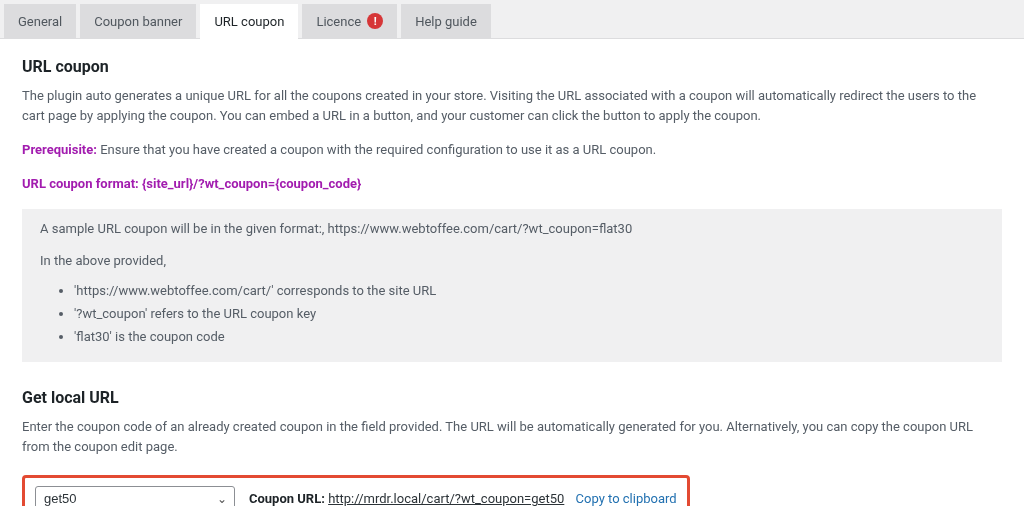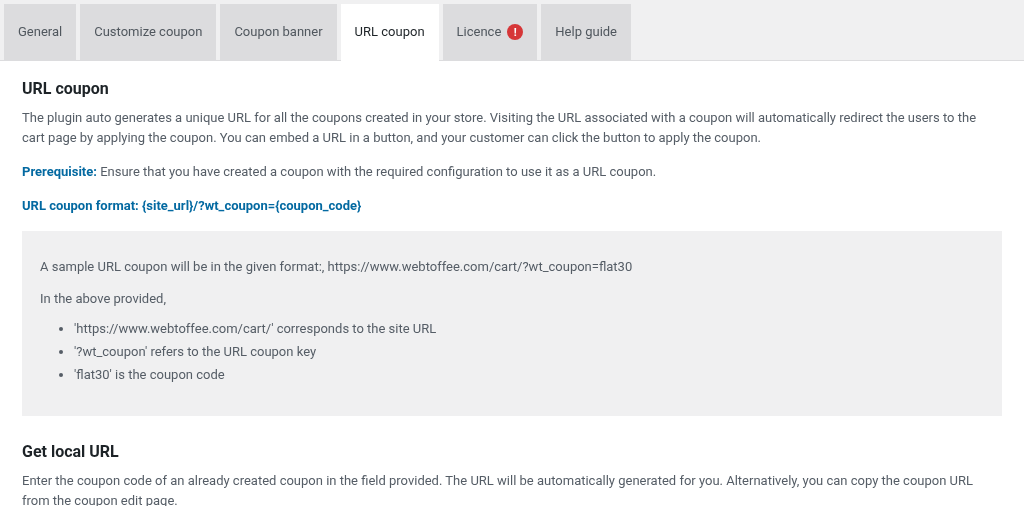--- a/index.html
+++ b/index.html
@@ -13,27 +13,28 @@
     width: 1024px;
   }
   .tabs {
     display: flex;
     background: #f0f0f1;
     padding: 4px 4px 0 4px;
     border-bottom: 1px solid #dcdcde;
     gap: 4px;
   }
   .tab {
-    padding: 20px 14px;
+    padding: 9px 14px;
     background: #dcdcde;
     color: #50575e;
     font-size: 13px;
     cursor: pointer;
     white-space: nowrap;
     display: flex;
+    align-items: center;
     gap: 6px;
   }
   .tab.active {
     background: #fff;
     border-bottom: 1px solid #fff;
     margin-bottom: -1px;
     color: #1d2327;
   }
   .badge {
     display: inline-flex;
@@ -56,25 +57,25 @@
     font-size: 16px;
     font-weight: 700;
     margin: 0 0 10px 0;
     color: #1d2327;
   }
   p {
     margin: 0 0 14px 0;
     line-height: 1.55;
     color: #555d66;
   }
-  .strong { font-weight: 700; color: #0369a1; }
+  .strong { font-weight: 700; color: #a21caf; }
   .sample-box {
     background: #f0f0f1;
     border: 0;
-    padding: 26px 18px;
+    padding: 10px 18px;
     margin: 10px 0 26px 0;
     color: #555d66;
   }
   .sample-box p { margin: 0 0 12px 0; }
   .sample-box ul { margin: 0; padding-left: 18px; }
   .sample-box li { margin: 0 0 8px 16px; list-style: disc; }
   .highlight-box {
     border: 3px solid #e34a32;
     border-radius: 4px;
     display: inline-flex;
@@ -110,23 +111,20 @@
   .url-label { font-weight: 700; color: #1d2327; }
   .url-link { color: #2c3338; text-decoration: underline; }
   .copy-link { color: #2271b1; cursor: pointer; text-decoration: none; margin-left: 8px; }
 </style>
 </head>
 <body>
 
 <div class="tabs">
   <div class="tab">
       <span>General</span>
-    </div>
-  <div class="tab">
-      <span>Customize coupon</span>
     </div>
   <div class="tab">
       <span>Coupon banner</span>
     </div>
   <div class="tab active">
       <span>URL coupon</span>
     </div>
   <div class="tab">
     <span>Licence</span>
     <span class="badge">!</span>

